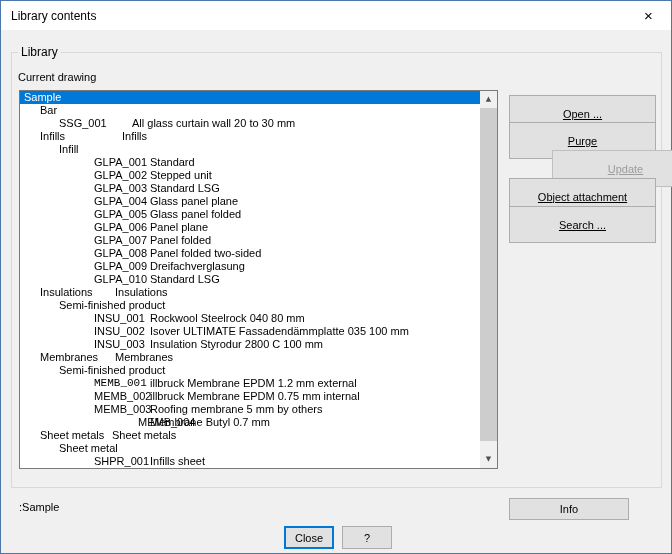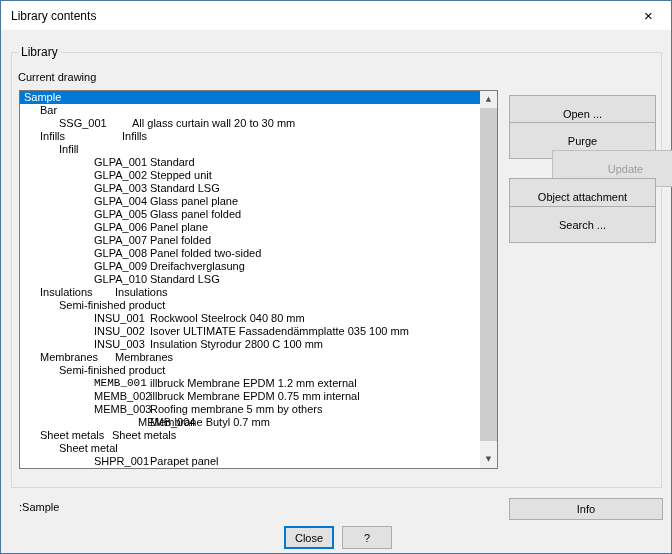--- a/index.html
+++ b/index.html
@@ -26,25 +26,25 @@
   .row span{position:absolute;top:0;}
   .row.selected{background:#0078d7;color:#fff;}
   .scrollbar{position:absolute;top:0;right:0;width:17px;height:377px;background:#f0f0f0;}
   .scrollbtn{position:absolute;left:0;width:17px;height:17px;text-align:center;
     color:#505050;font-family:"DejaVu Sans",sans-serif;font-size:7px;line-height:17px;}
   .scrollbtn.up{top:0}
   .scrollbtn.down{bottom:0}
   .scrollthumb{position:absolute;left:0;top:17px;width:17px;height:333px;background:#cdcdcd;}
   .btn{position:absolute;background:#e1e1e1;border:1px solid #adadad;
     font-size:11px;font-family:"Liberation Sans",sans-serif;color:#000;padding:0;box-sizing:border-box;}
-  .btn.side{left:508px;width:147px;height:37px;}
+  .btn.side{left:508px;width:147px;height:37px;text-decoration:underline;}
   .b-open{top:94px}.b-purge{top:121px}.b-update{top:149px}.b-attach{top:177px}.b-search{top:205px}
   .btn:disabled,.btn.disabled{color:#9d9d9d;border-color:#bfbfbf;margin-left:43px;}
   .status{position:absolute;left:18px;top:500px;font-size:11px;}
-  .b-info{left:508px;top:497px;width:154px;height:22px;}
+  .b-info{left:508px;top:497px;width:120px;height:22px;}
   .b-close{left:283px;top:525px;width:50px;height:23px;border:2px solid #0078d7;}
   .b-help{left:341px;top:525px;width:50px;height:23px;}
 </style>
 </head>
 <body>
 
 <div class="dialog">
 
   <div class="titlebar">
     <span class="title">Library contents</span>
@@ -161,21 +161,21 @@
         </div>
         <div class="row">
           <span style="left: 20px;">Sheet metals</span>
           <span style="left: 92px;">Sheet metals</span>
         </div>
         <div class="row">
           <span style="left: 39px;">Sheet metal</span>
         </div>
         <div class="row">
           <span style="left: 74px;">SHPR_001</span>
-          <span style="left: 130px;">Parapet panel</span>
+          <span style="left: 130px;">Infills sheet</span>
         </div>
       </div>
     <div class="scrollbar">
       <div class="scrollbtn up">
         <span>▲</span>
       </div>
       <div class="scrollthumb"></div>
       <div class="scrollbtn down">
         <span>▼</span>
       </div>

